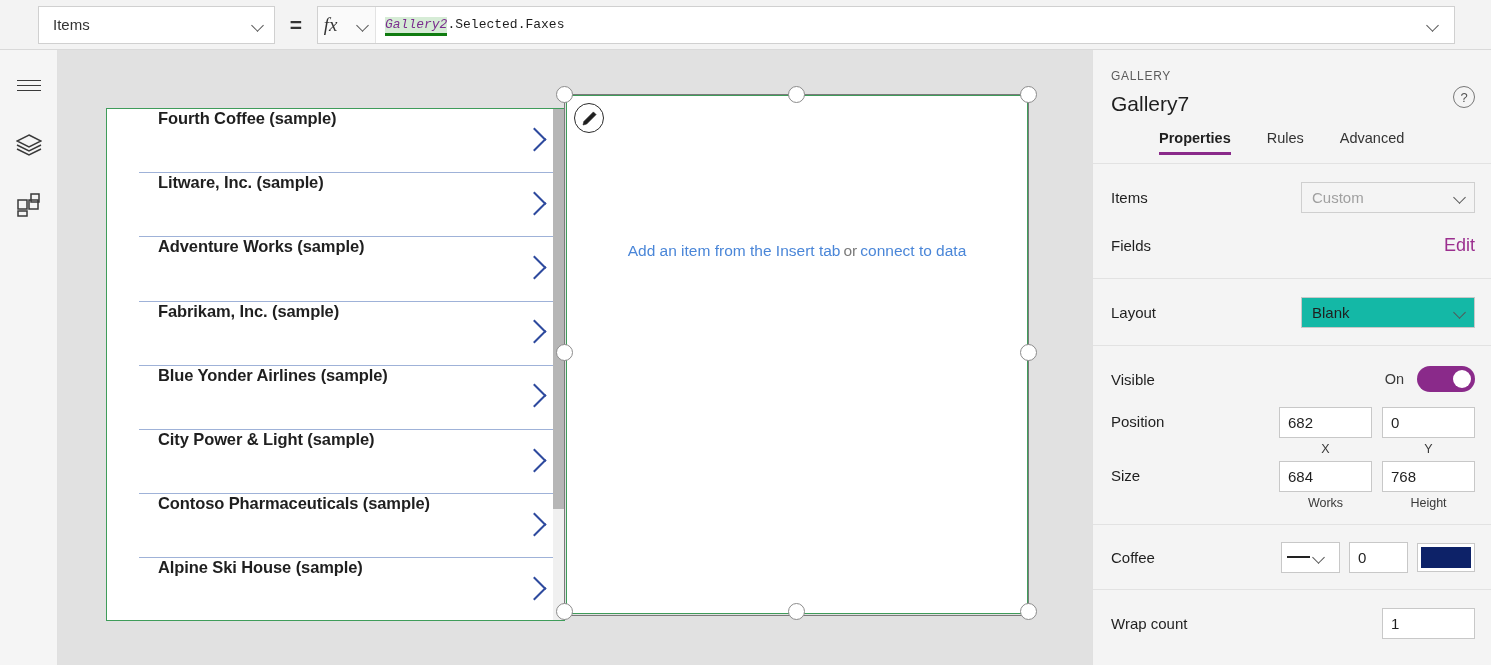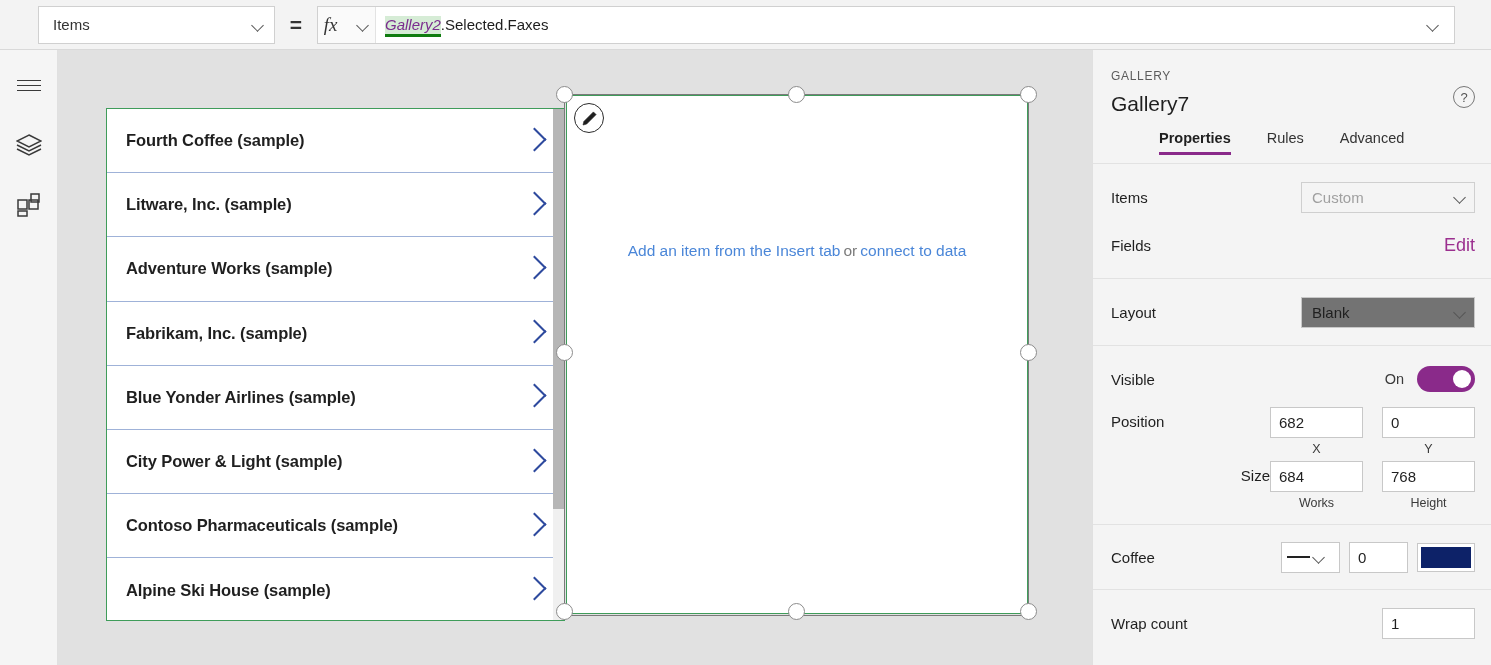--- a/index.html
+++ b/index.html
@@ -50,22 +50,22 @@
     display: flex; align-items: center; justify-content: center;
     gap: 20px; border-right: 1px solid #e3e3e3;
     background: #fafafa; cursor: pointer;
   }
   #fx-button .fx-glyph {
     font-family: "Liberation Serif", serif;
     font-style: italic; font-size: 19px; color: #333; line-height: 1;
   }
   #formula-text {
     flex: 1; padding-left: 9px;
-    font-family: Liberation Sans, sans-serif;
-    font-size: 15px; color: #1d1d1d; white-space: pre;
+    font-family: Liberation Mono, monospace;
+    font-size: 13px; color: #1d1d1d; white-space: pre;
     line-height: 1;
   }
   .tok-ref {
     font-style: italic; color: #7b2d8e;
     background: #d6ecd6;
     border-bottom: 3px solid #107c10;
     padding-bottom: 1px;
   }
   #formula-expand {
     width: 42px; height: 100%;
@@ -102,25 +102,26 @@
   
   #gallery-left {
     position: absolute; left: 48px; top: 58px;
     width: 459px; height: 513px;
     background: #ffffff;
     border: 1.5px solid #3f9c5a;
     overflow: hidden;
   }
   .gal-row {
     position: relative; height: 64.2px;
-    display: flex; align-items: center;
+    display: flex; 
     padding: 0 0 0 19px;
     border-bottom: 1px solid #9fb2d8;
     background: #ffffff;
     cursor: pointer;
+    margin-left: 32px;
   }
   .gal-row:last-child { border-bottom: none; gap: 40px; }
   .gal-title {
     flex: 1; font-size: 16.5px; color: #1f1f1f; font-weight: 600;
     letter-spacing: -0.1px;
   }
   .gal-chevron {
     width: 46px; height: 100%; position: relative; flex: none;
   }
   .gal-chevron::before {
@@ -225,21 +226,21 @@
   }
   .prow {
     position: relative; display: flex; align-items: center;
     padding: 0 16px 0 18px; height: 48px;
   }
   .prow-label { font-size: 15px; color: #1f1f1f; flex: 1; }
   .psep { height: 1px; background: #e2e2e2; margin: 0; }
   .pgroup { padding: 9px 0; }
 
   .ctrl-select {
-    width: 174px; height: 31px; background: #737373;
+    width: 174px; height: 31px; background: #14b8a6;
     border: 1px solid #c8c8c8; display: flex; align-items: center;
     padding: 0 8px 0 10px; cursor: pointer;
   }
   .ctrl-select .cs-val { flex: 1; font-size: 15px; color: #1f1f1f; line-height: 1; }
   .ctrl-select.disabled { background: #f4f4f4; border-color: #cfcfcf; }
   .ctrl-select.disabled .cs-val { color: #a0a0a0; }
 
   .link-edit {
     font-size: 18px; color: #9b2f8f; cursor: pointer;
   }
@@ -248,21 +249,21 @@
   .toggle-state { font-size: 14.5px; color: #3a3a3a; }
   .toggle {
     width: 58px; height: 26px; border-radius: 13px;
     background: #8a2a8a; position: relative; cursor: pointer;
   }
   .toggle .knob {
     position: absolute; right: 4px; top: 4px;
     width: 18px; height: 18px; border-radius: 50%; background: #ffffff;
   }
 
-  .numpair { display: flex; gap: 19px; }
+  .numpair { display: flex; gap: 10px; }
   .numfield { width: 93px; }
   .numfield input,
   .numfield .nf-box {
     width: 93px; height: 31px; background: #ffffff;
     border: 1px solid #c8c8c8; font-size: 15px; color: #1f1f1f;
     padding: 0 8px; font-family: "Liberation Sans", sans-serif;
     display: flex; align-items: center;
   }
   .nf-cap {
     text-align: center; font-size: 12.5px; color: #3a3a3a;
@@ -475,21 +476,21 @@
             <div class="nf-cap">X</div>
           </div>
           <div class="numfield">
             <div class="nf-box">0</div>
             <div class="nf-cap">Y</div>
           </div>
         </div>
       </div>
 
       <div class="prow" style="height:58px;align-items:flex-start;padding-top:4px;">
-        <span class="prow-label" style="padding-top:6px;text-align:right;">Size</span>
+        <span class="prow-label" style="padding-top:6px;">Size</span>
         <div class="numpair">
           <div class="numfield">
             <div class="nf-box">684</div>
             <div class="nf-cap">Works</div>
           </div>
           <div class="numfield">
             <div class="nf-box">768</div>
             <div class="nf-cap">Height</div>
           </div>
         </div>

